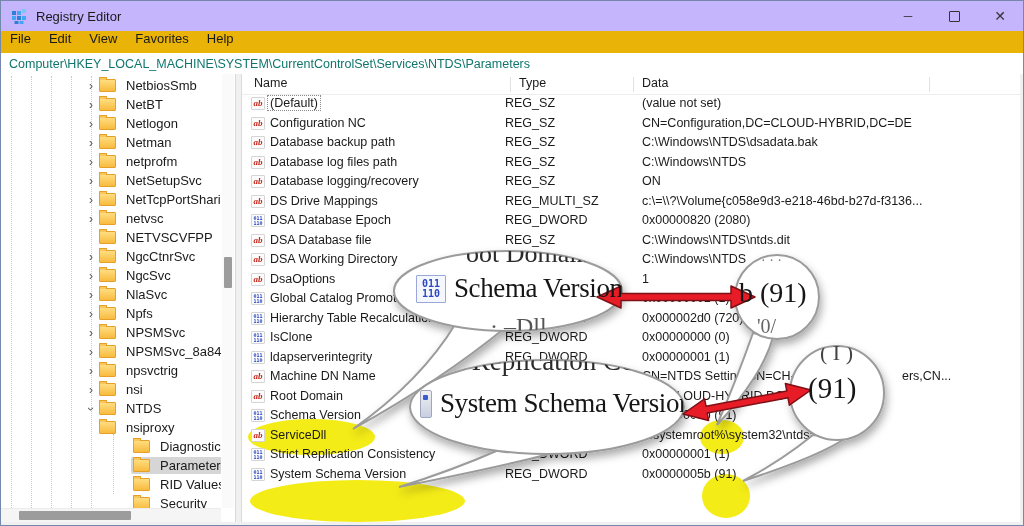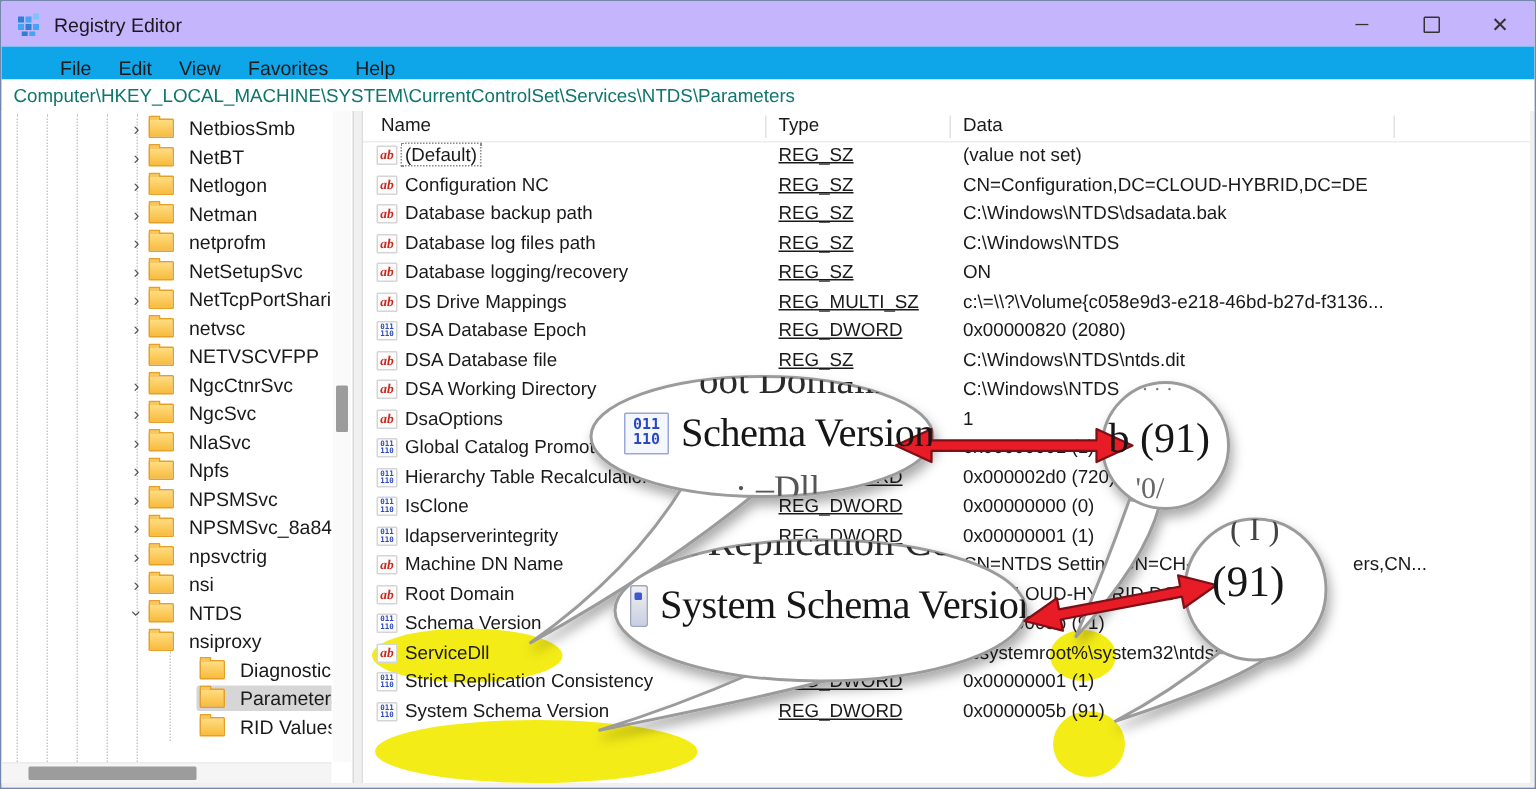--- a/index.html
+++ b/index.html
@@ -5,21 +5,21 @@
   html,body{margin:0;padding:0;background:#cfd4dc;font-family:"Liberation Sans",sans-serif;}
   .window{position:relative;width:1022px;height:524px;background:#fff;border:1px solid #7487ad;overflow:hidden;
           font-family:"Liberation Sans",sans-serif;-webkit-font-smoothing:antialiased;}
   
   .titlebar{position:absolute;left:0;top:0;right:0;height:30px;background:#c4b5fd;display:flex;align-items:center;}
   .app-icon{margin:0 8px 0 10px;width:17px;height:17px;flex:0 0 auto;}
   .title-text{font-size:13px;color:#1a1a1a;}
   .win-controls{position:absolute;right:0;top:0;height:30px;display:flex;}
   .win-btn{width:46px;height:30px;display:flex;align-items:center;justify-content:center;color:#333;font-size:12px;}
   .max-glyph{width:9px;height:9px;border:1px solid #333;border-radius:1px;}
-  .menubar{position:absolute;left:0;top:30px;right:0;height:22px;background:#0ea5e9;display:flex;align-items:flex-end;border-bottom:1px solid #f0f0f0;padding-left:30px;}
+  .menubar{position:absolute;left:0;top:30px;right:0;height:22px;background:#eab308;display:flex;align-items:flex-start;border-bottom:1px solid #f0f0f0;}
   .menu-item{padding:0 9px;font-size:13px;color:#1a1a1a;}
   .addressbar{position:absolute;left:0;top:52px;right:0;height:21px;background:#fff;border-bottom:1px solid #e3e3e3;display:flex;align-items:center;}
   .address-text{padding-left:8px;font-size:12.5px;color:#0f766e;white-space:nowrap;}
   
   .body{position:absolute;left:0;top:73px;right:0;bottom:0;background:#f0f0f0;}
   .tree-pane{position:absolute;left:0;top:0;width:234px;bottom:3px;background:#fff;border-right:1px solid #d9d9d9;overflow:hidden;}
   .tree-scroll{position:absolute;left:0;top:2px;right:14px;bottom:14px;overflow:hidden;}
   .guide{position:absolute;top:0;bottom:0;width:0;border-left:1px dotted #c9c9c9;}
   .tree-row{position:relative;height:19px;display:flex;align-items:center;font-size:13px;color:#1a1a1a;white-space:nowrap;}
   .chevron{width:16px;flex:0 0 16px;font-size:12px;color:#555;display:flex;align-items:center;justify-content:center;}
@@ -35,21 +35,21 @@
   .hsb-thumb{position:absolute;top:2px;height:9px;background:#9c9c9c;border-radius:1px;}
   .list-pane{position:absolute;left:240px;top:0;right:3px;bottom:3px;background:#fff;border-left:1px solid #dcdcdc;overflow:hidden;}
   .list-header{position:absolute;left:0;top:0;right:0;height:20px;border-bottom:1px solid #ededed;font-size:12.5px;color:#1a1a1a;}
   .col-h{position:absolute;top:2px;}
   .col-sep{position:absolute;top:3px;height:15px;width:0;border-left:1px solid #e2e2e2;}
   .list-body{position:absolute;left:0;top:20px;right:0;bottom:0;}
   .list-row{position:absolute;left:0;right:0;height:19.5px;font-size:12.5px;color:#1a1a1a;white-space:nowrap;}
   .cell{position:absolute;top:2px;}
   .c-icon{left:9px;top:3px;}
   .c-name{left:28px;}
-  .c-type{left:277px;text-decoration:underline;}
+  .c-type{left:263px;}
   .c-data{left:400px;}
   .c-data2{left:660px;}
   .focus-rect{outline:1px dotted #8a8a8a;padding:0 2px;margin-left:-2px;}
   .icon-sz,.icon-dword{display:inline-block;width:14px;height:13px;background:#fcfcfc;border:1px solid #d5d5d5;border-radius:1px;box-sizing:border-box;text-align:center;}
   .icon-sz{font:italic bold 9px/11px "Liberation Serif",serif;color:#c9281c;}
   .icon-sz::before{content:"ab";}
   .icon-dword{color:#2b48c0;font:bold 5px/5px "DejaVu Sans Mono",monospace;padding-top:1px;}
   .icon-dword::before{content:"011";display:block;}
   .icon-dword::after{content:"110";display:block;}
   .icon-dword.lg{width:30px;height:28px;font-size:10px;line-height:10px;padding-top:3px;background:#f5f7ff;border-color:#9aa7d8;}
@@ -262,20 +262,27 @@
               <span class="tree-label">Parameters</span>
             </span>
           </div>
           <div class="tree-row" style="padding-left: 116px;">
             <span class="chevron"></span>
             <span class="tree-sel-wrap">
               <span class="folder"></span>
               <span class="tree-label">RID Values</span>
             </span>
           </div>
+          <div class="tree-row" style="padding-left: 116px;">
+            <span class="chevron"></span>
+            <span class="tree-sel-wrap">
+              <span class="folder"></span>
+              <span class="tree-label">Security</span>
+            </span>
+          </div>
         </div>
       <div class="vsb">
         <div class="vsb-thumb" style="top:183px;height:31px;"></div>
       </div>
       <div class="hsb">
         <div class="hsb-thumb" style="left:18px;width:112px;"></div>
       </div>
     </div>
 
     <div class="list-pane">

